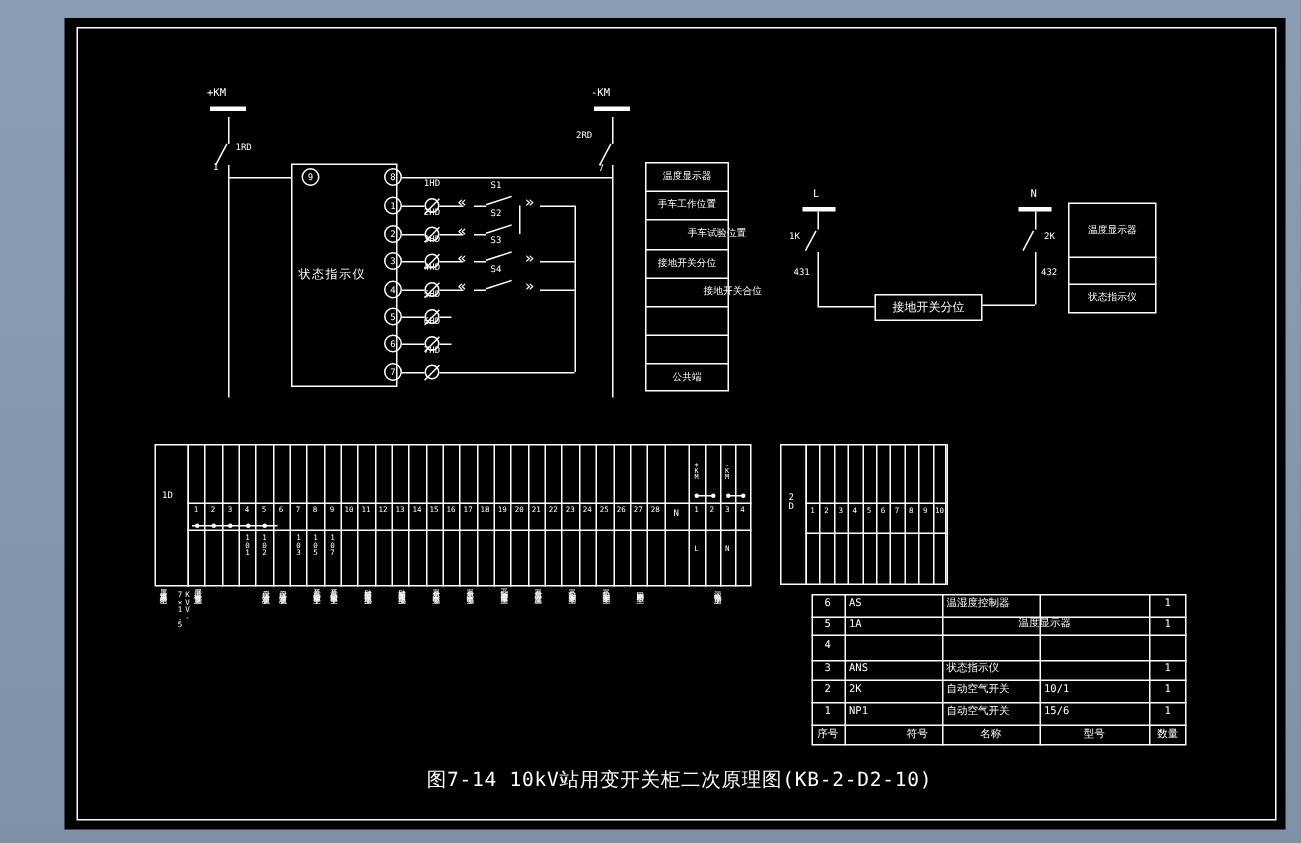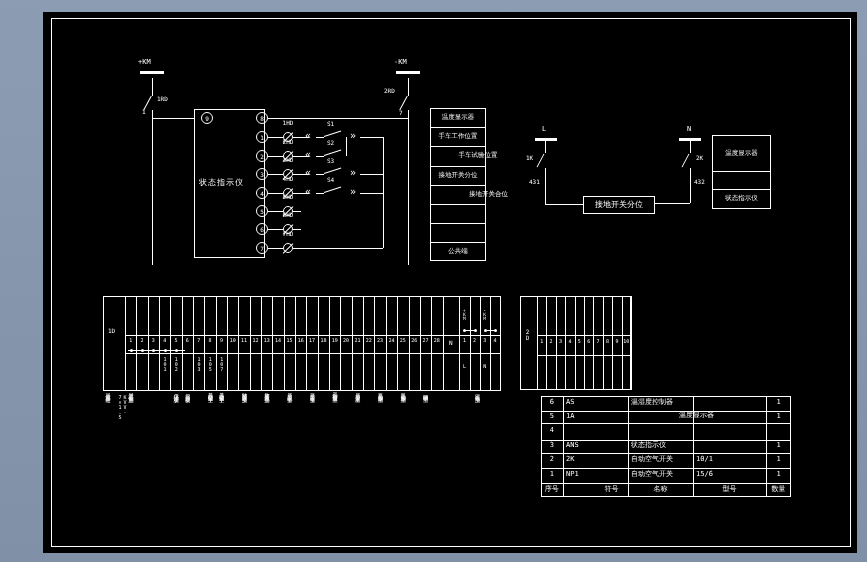--- a/index.html
+++ b/index.html
@@ -19,20 +19,21 @@
   .lamp::after{content:"";position:absolute;left:-3px;top:4px;width:14px;height:1px;background:#fff;transform:rotate(-45deg)}
   .dot{position:absolute;width:3px;height:3px;border-radius:50%;background:#fff}
   .title{position:absolute;left:240px;top:499px;width:340px;text-align:center;color:#fff;font-size:13px;letter-spacing:.5px}
 </style>
 </head>
 <body>
 
 <div class="viewport">
   <div class="canvas" id="cv">
     <div class="frame"></div>
+    <div class="title">图7-14 10kV站用变开关柜二次原理图(KB-2-D2-10)</div>
   <div class="bar" style="left: 97px; top: 59px; width: 24px; height: 3px;"></div>
       <div class="txt" style="left: 95px; top: 47px; font-size: 7px;">+KM</div>
       <div class="v" style="left: 109px; top: 66px; height: 18px;"></div>
       <div class="v" style="left: 109px; top: 98px; height: 155px;"></div>
       <div class="v" style="left: 104px; top: 83px; height: 16px; transform: rotate(28deg);"></div>
       <div class="txt" style="left: 114px; top: 84px; font-size: 6px;">1RD</div>
       <div class="txt" style="left: 99px; top: 97px; font-size: 6px;">1</div>
       <div class="h" style="left: 109px; top: 106px; width: 42px;"></div>
       <div class="box" style="left: 151px; top: 97px; width: 71px; height: 149px;"></div>
       <div class="txt" style="left: 156px; top: 167px; font-size: 8px; letter-spacing: 1px;">状态指示仪</div>

